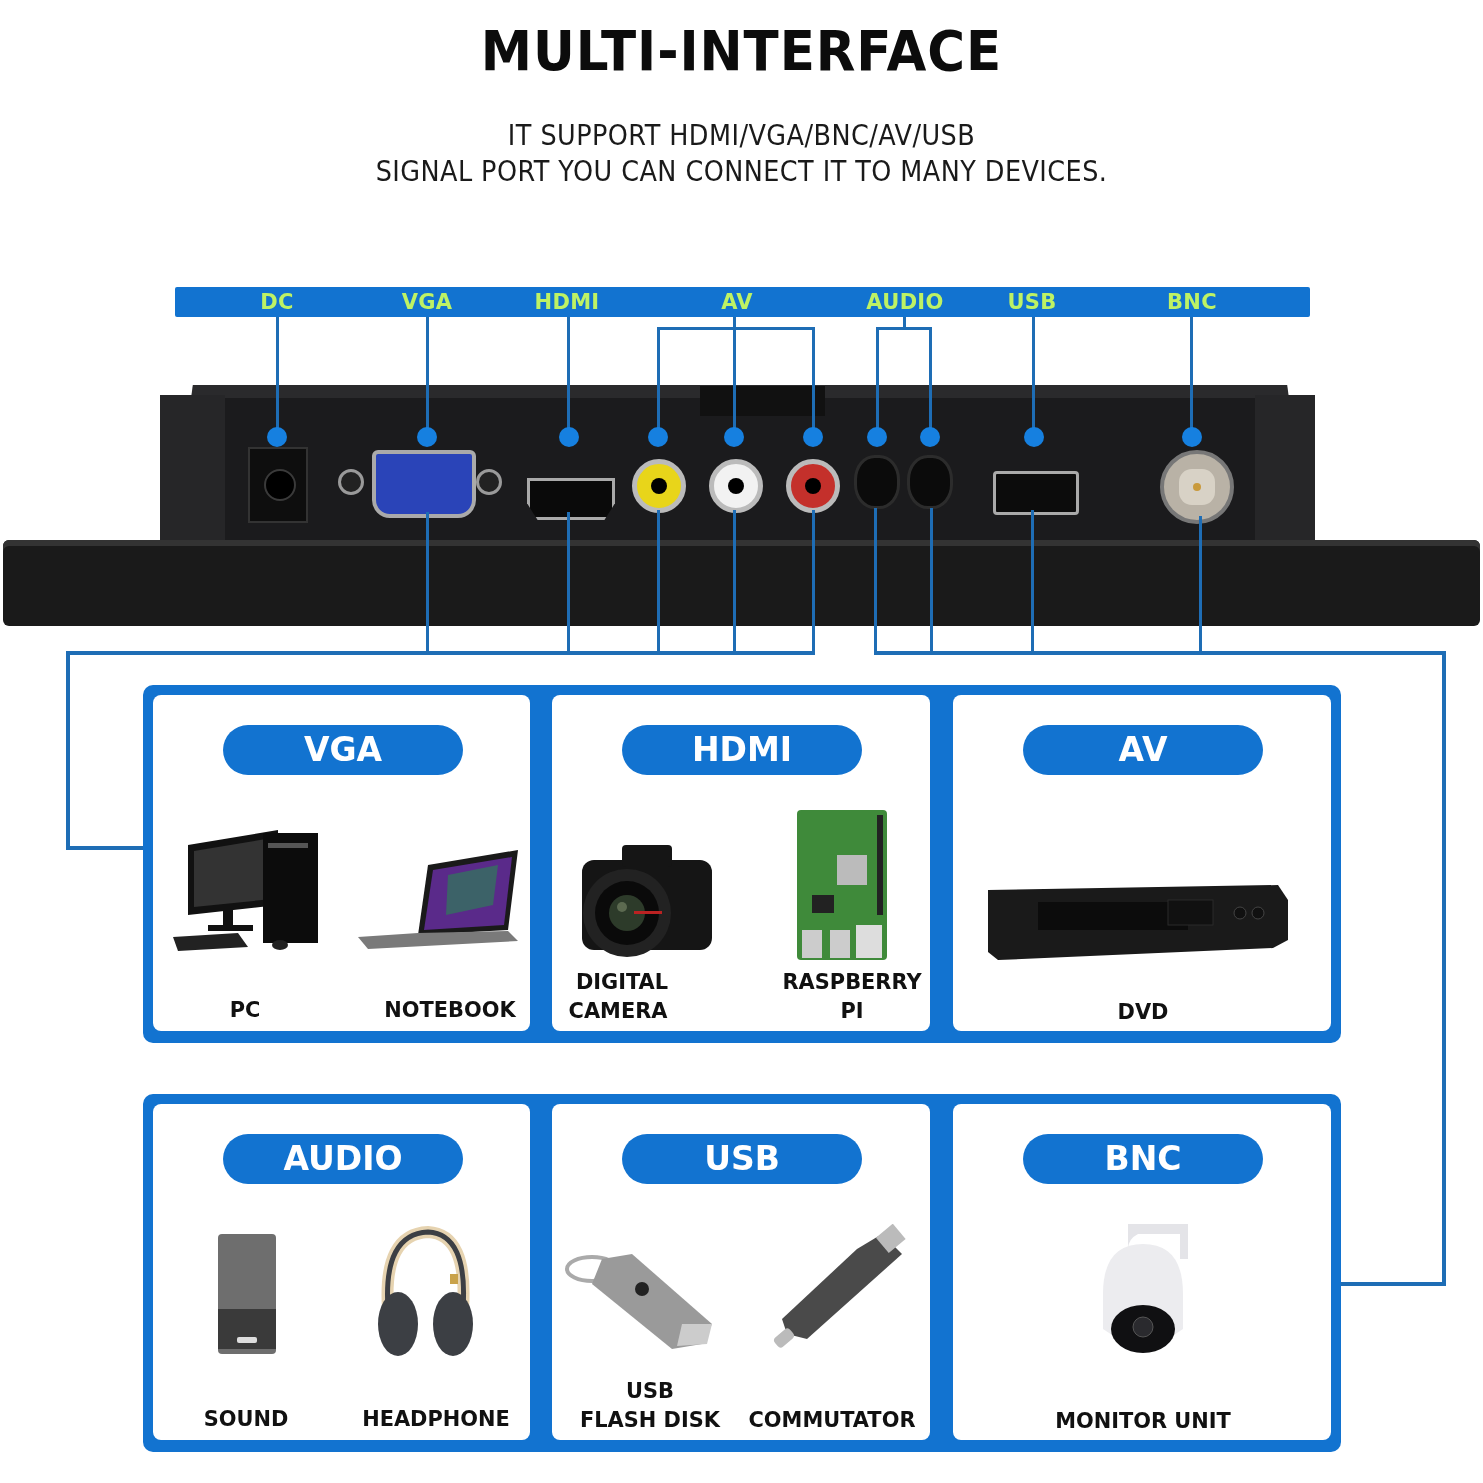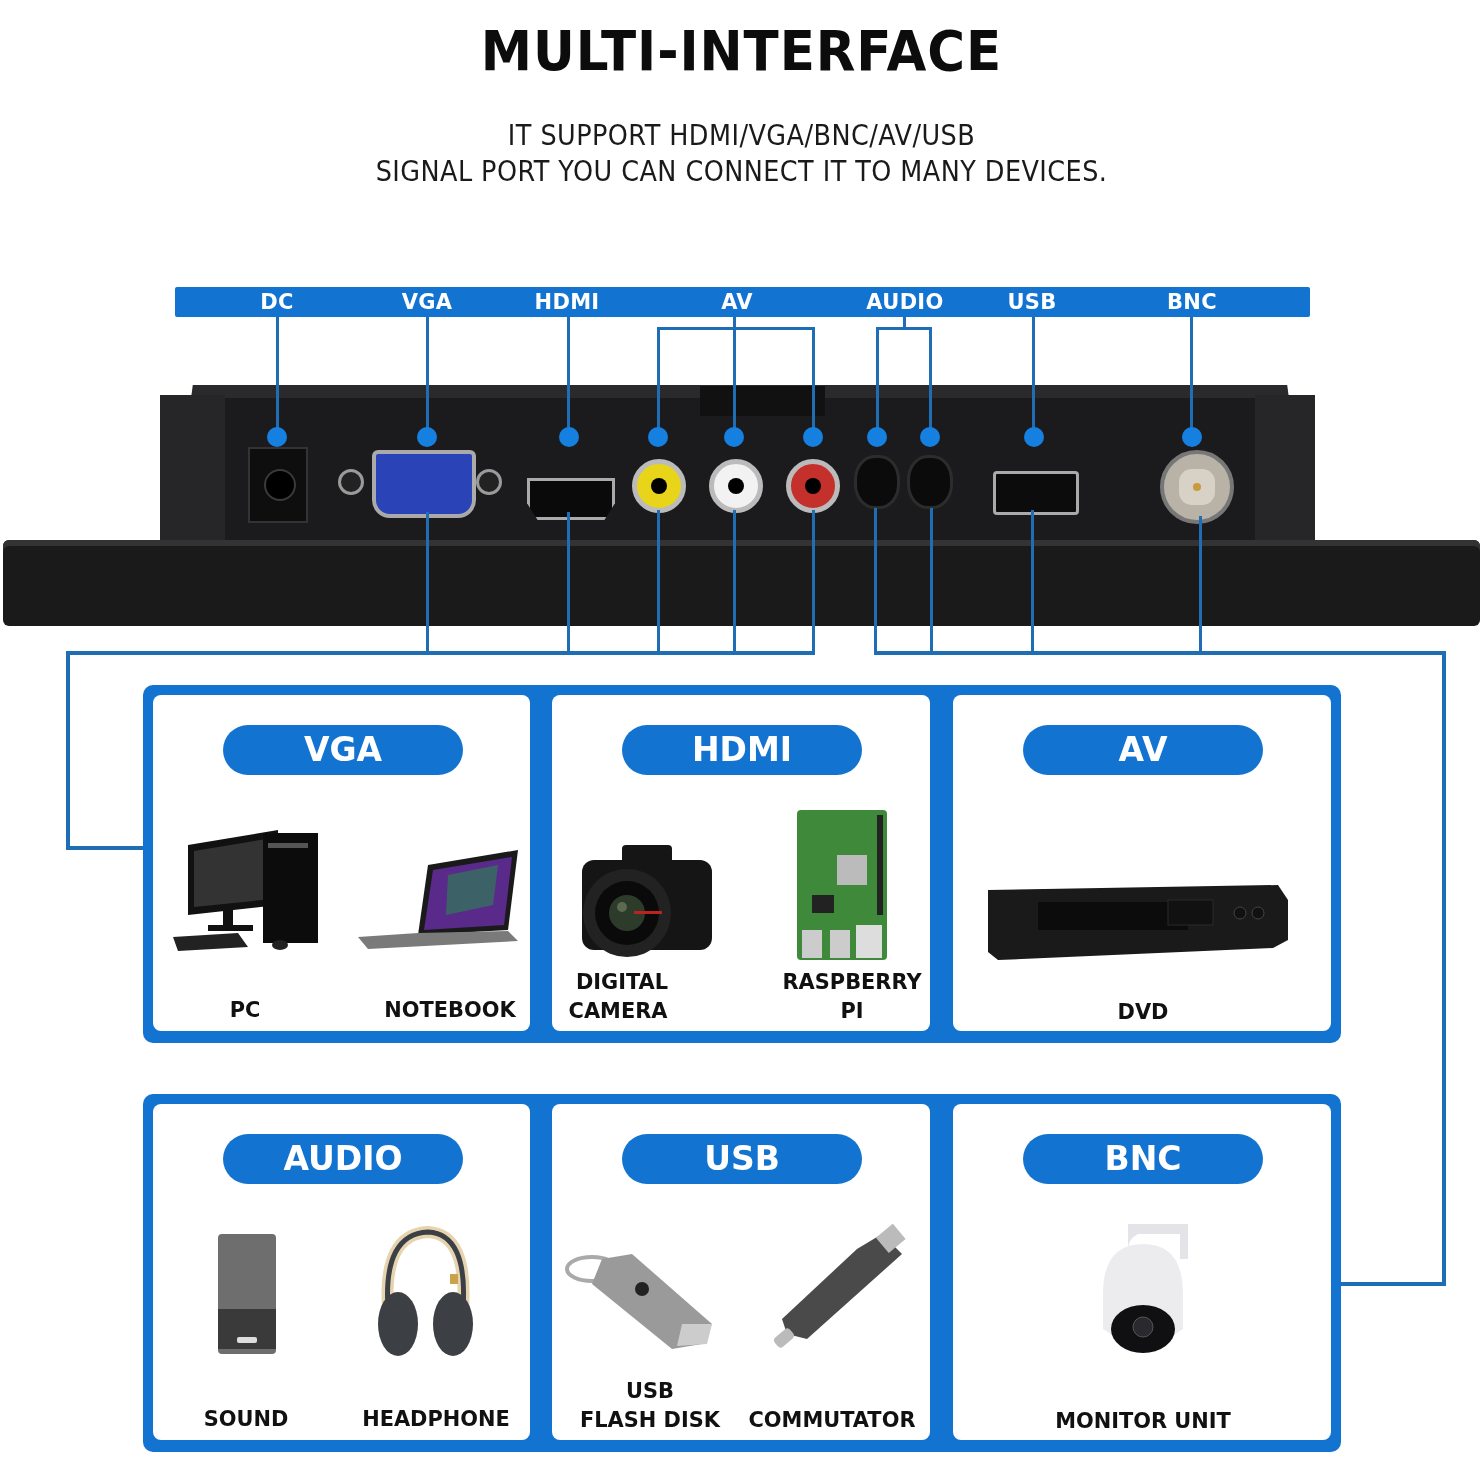--- a/index.html
+++ b/index.html
@@ -7,21 +7,21 @@
          font-family:"DejaVu Sans", "Liberation Sans", sans-serif; color:#111; }
   .abs { position:absolute; }
   #title { left:0; width:1483px; top:18px; text-align:center; font-size:56px; font-weight:bold;
            letter-spacing:1px; color:#0c0c0c; font-family:"DejaVu Sans", sans-serif; transform:scaleX(0.92); }
   .sub { left:0; width:1483px; text-align:center; font-size:29px; color:#1a1a1a; letter-spacing:0.5px;
          font-family:"DejaVu Sans", sans-serif; transform:scaleX(0.88); }
   #sub1 { top:118px; }
   #sub2 { top:154px; }
 
   #labelbar { left:175px; top:287px; width:1135px; height:30px; background:#1273d0; border-radius:2px; }
-  .barlabel { position:absolute; top:0; height:30px; line-height:30px; color:#ffffff; font-weight:bold; font-size:21px;
+  .barlabel { position:absolute; top:0; height:30px; line-height:30px; color:#bef264; font-weight:bold; font-size:21px;
               transform:translateX(-50%); font-family:"DejaVu Sans", sans-serif; letter-spacing:0.3px; }
 
   .line { position:absolute; background:#1e6db5; }
   .dot { position:absolute; width:20px; height:20px; border-radius:50%; background:#1680e0; transform:translate(-50%,-50%); z-index:5; }
 
   
   #mon-top { left:170px; top:385px; width:1140px; height:170px; background:#2a2a2c;
              clip-path:polygon(2% 0, 98% 0, 100% 100%, 0 100%); }
   #mon-panel { left:225px; top:398px; width:1030px; height:150px; background:#1b1b1d; }
   #mon-slab { left:3px; top:540px; width:1477px; height:86px; background:#1a1a1a; border-radius:6px;

